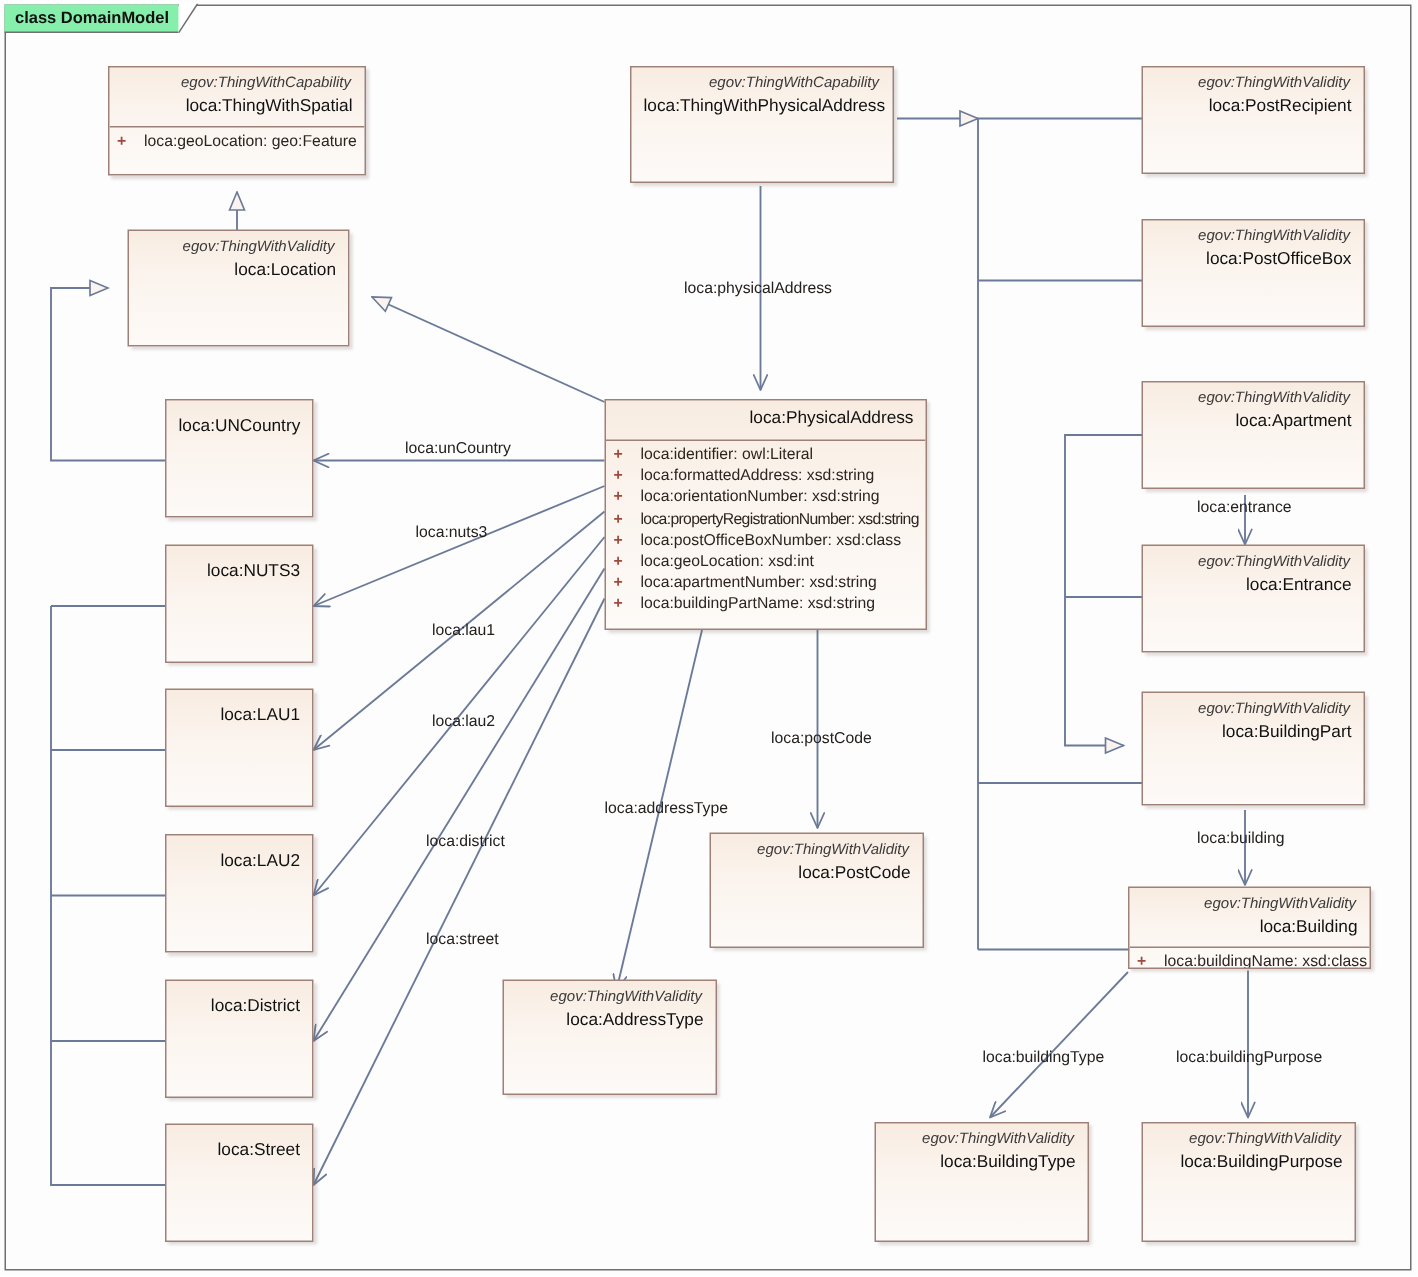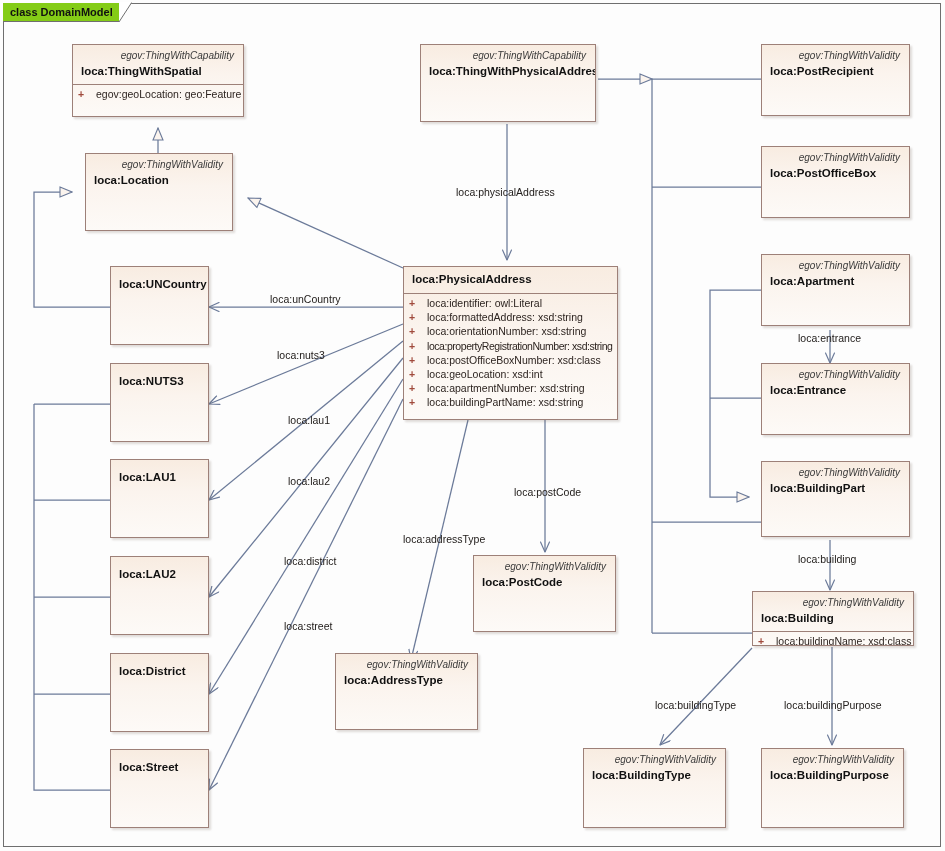--- a/index.html
+++ b/index.html
@@ -22,21 +22,21 @@
     box-sizing:border-box;
     background:#fdfdfd;
   }
 
   
   .diagram-tab{
     position:absolute;
     left:3px;top:3px;
     height:19px;
     box-sizing:border-box;
-    background:#84cc16;
+    background:#86efac;
     border-right:none;
     display:flex;align-items:center;
     padding:0 6px 0 7px;
     font-size:11px;font-weight:bold;color:#111;
     white-space:nowrap;
     z-index:30;
     border-bottom:1px solid #6f6f6f;
   }
   .diagram-tab .tab-corner{
     position:absolute;
@@ -74,23 +74,23 @@
     font-size:10px;
     color:#3a3a3a;
     text-align:right;
     line-height:13px;
     padding-right:1px;
     white-space:nowrap;
   }
   .cls .cname{
     display:block;
     font-size:11.5px;
-    font-weight:bold;
+    font-weight:normal;
     color:#111;
-    text-align:left;
+    text-align:right;
     line-height:15px;
     margin-top:2px;
     white-space:nowrap;
   }
   .cls.plain .cname{margin-top:0;}
   .cls .attrs{
     border-top:1px solid #9d8078;
     padding:2px 0 3px 0;
   }
   .cls .attr{
@@ -196,21 +196,21 @@
   </svg>
 
   <div class="cls" style="left:72px;top:44px;width:172px;height:73px;">
     <div class="hdr">
       <span class="stereo">egov:ThingWithCapability</span>
       <span class="cname">loca:ThingWithSpatial</span>
     </div>
     <div class="attrs">
       <div class="attr">
         <span class="vis">+</span>
-        <span class="sig">egov:geoLocation: geo:Feature</span>
+        <span class="sig">loca:geoLocation: geo:Feature</span>
       </div>
     </div>
   </div>
 
   <div class="cls" style="left:85px;top:153px;width:148px;height:78px;">
     <div class="hdr">
       <span class="stereo">egov:ThingWithValidity</span>
       <span class="cname">loca:Location</span>
     </div>
   </div>

